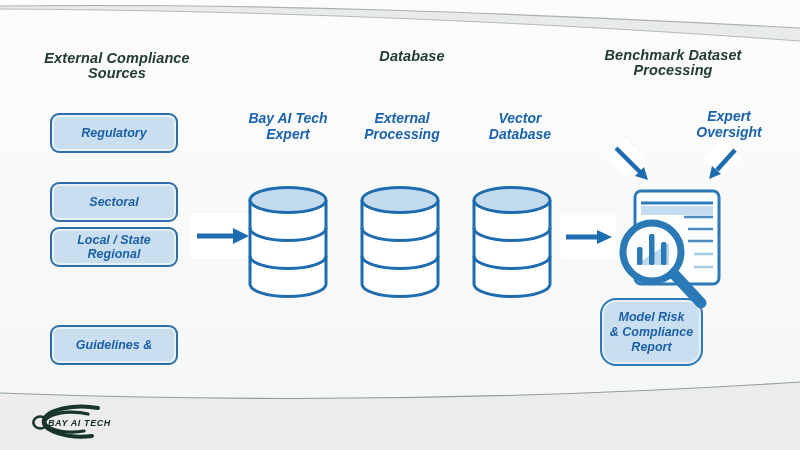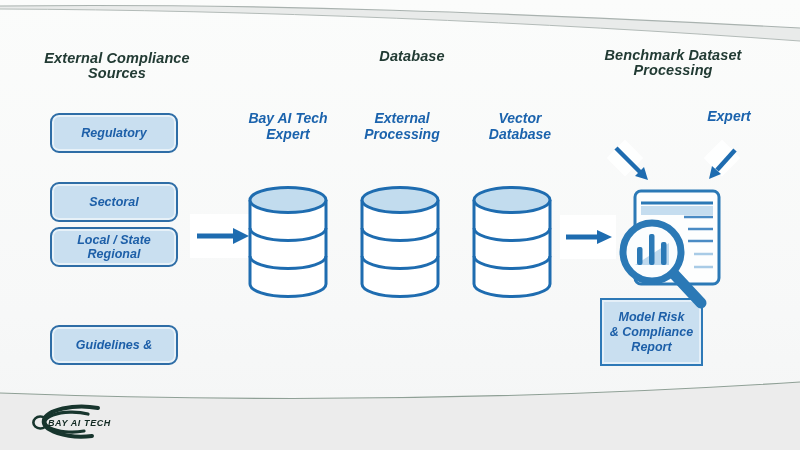--- a/index.html
+++ b/index.html
@@ -22,21 +22,21 @@
   .line{display:block;}
   .srcbox{
     position:absolute;left:50px;width:128px;height:40px;box-sizing:border-box;
     background:#c9dff0;border:2px solid #2e6da6;border-radius:9px;
     box-shadow:inset 0 0 0 2px rgba(255,255,255,.55);
     display:flex;flex-direction:column;align-items:center;justify-content:center;
     color:#1d5fa8;font-weight:bold;font-size:12.5px;line-height:14px;text-align:left;z-index:3;
   }
   .reportbox{
     position:absolute;left:600px;top:298px;width:103px;height:68px;box-sizing:border-box;
-    background:#c9dff0;border:2.5px solid #2e79b7;border-radius:0;
+    background:#c9dff0;border:2.5px solid #2e79b7;border-radius:16px;
     box-shadow:inset 0 0 0 2px rgba(255,255,255,.5);
     display:flex;flex-direction:column;align-items:center;justify-content:center;
     color:#1d5fa8;font-weight:bold;font-size:12.5px;line-height:15px;text-align:center;z-index:2;
   }
   .cyl{position:absolute;top:185px;z-index:3;}
   .z4{z-index:4;}
 </style>
 </head>
 <body>
 
@@ -84,20 +84,21 @@
     <span class="line">External</span>
     <span class="line">Processing</span>
   </div>
   <div class="bluelabel" style="left:450px;top:111px;width:140px">
     <span class="line">Vector</span>
     <span class="line">Database</span>
   </div>
 
   <div class="bluelabel" style="left:659px;top:109px;width:140px">
     <span class="line">Expert</span>
+    <span class="line">Oversight</span>
   </div>
 
   <svg class="cyl" style="left:248px" width="80" height="114" viewBox="0 0 80 114">
     <path d="M2,15 L2,99 A38,12.5 0 0 0 78,99 L78,15" fill="#ffffff" stroke="#1e6cb0" stroke-width="3"></path>
     <path d="M2,43 A38,12.5 0 0 0 78,43" fill="none" stroke="#1e6cb0" stroke-width="3"></path>
     <path d="M2,71 A38,12.5 0 0 0 78,71" fill="none" stroke="#1e6cb0" stroke-width="3"></path>
     <ellipse cx="40" cy="15" rx="38" ry="12.5" fill="#c2dcee" stroke="#1e6cb0" stroke-width="3"></ellipse>
   </svg>
   <svg class="cyl" style="left:360px" width="80" height="114" viewBox="0 0 80 114">
     <path d="M2,15 L2,99 A38,12.5 0 0 0 78,99 L78,15" fill="#ffffff" stroke="#1e6cb0" stroke-width="3"></path>

